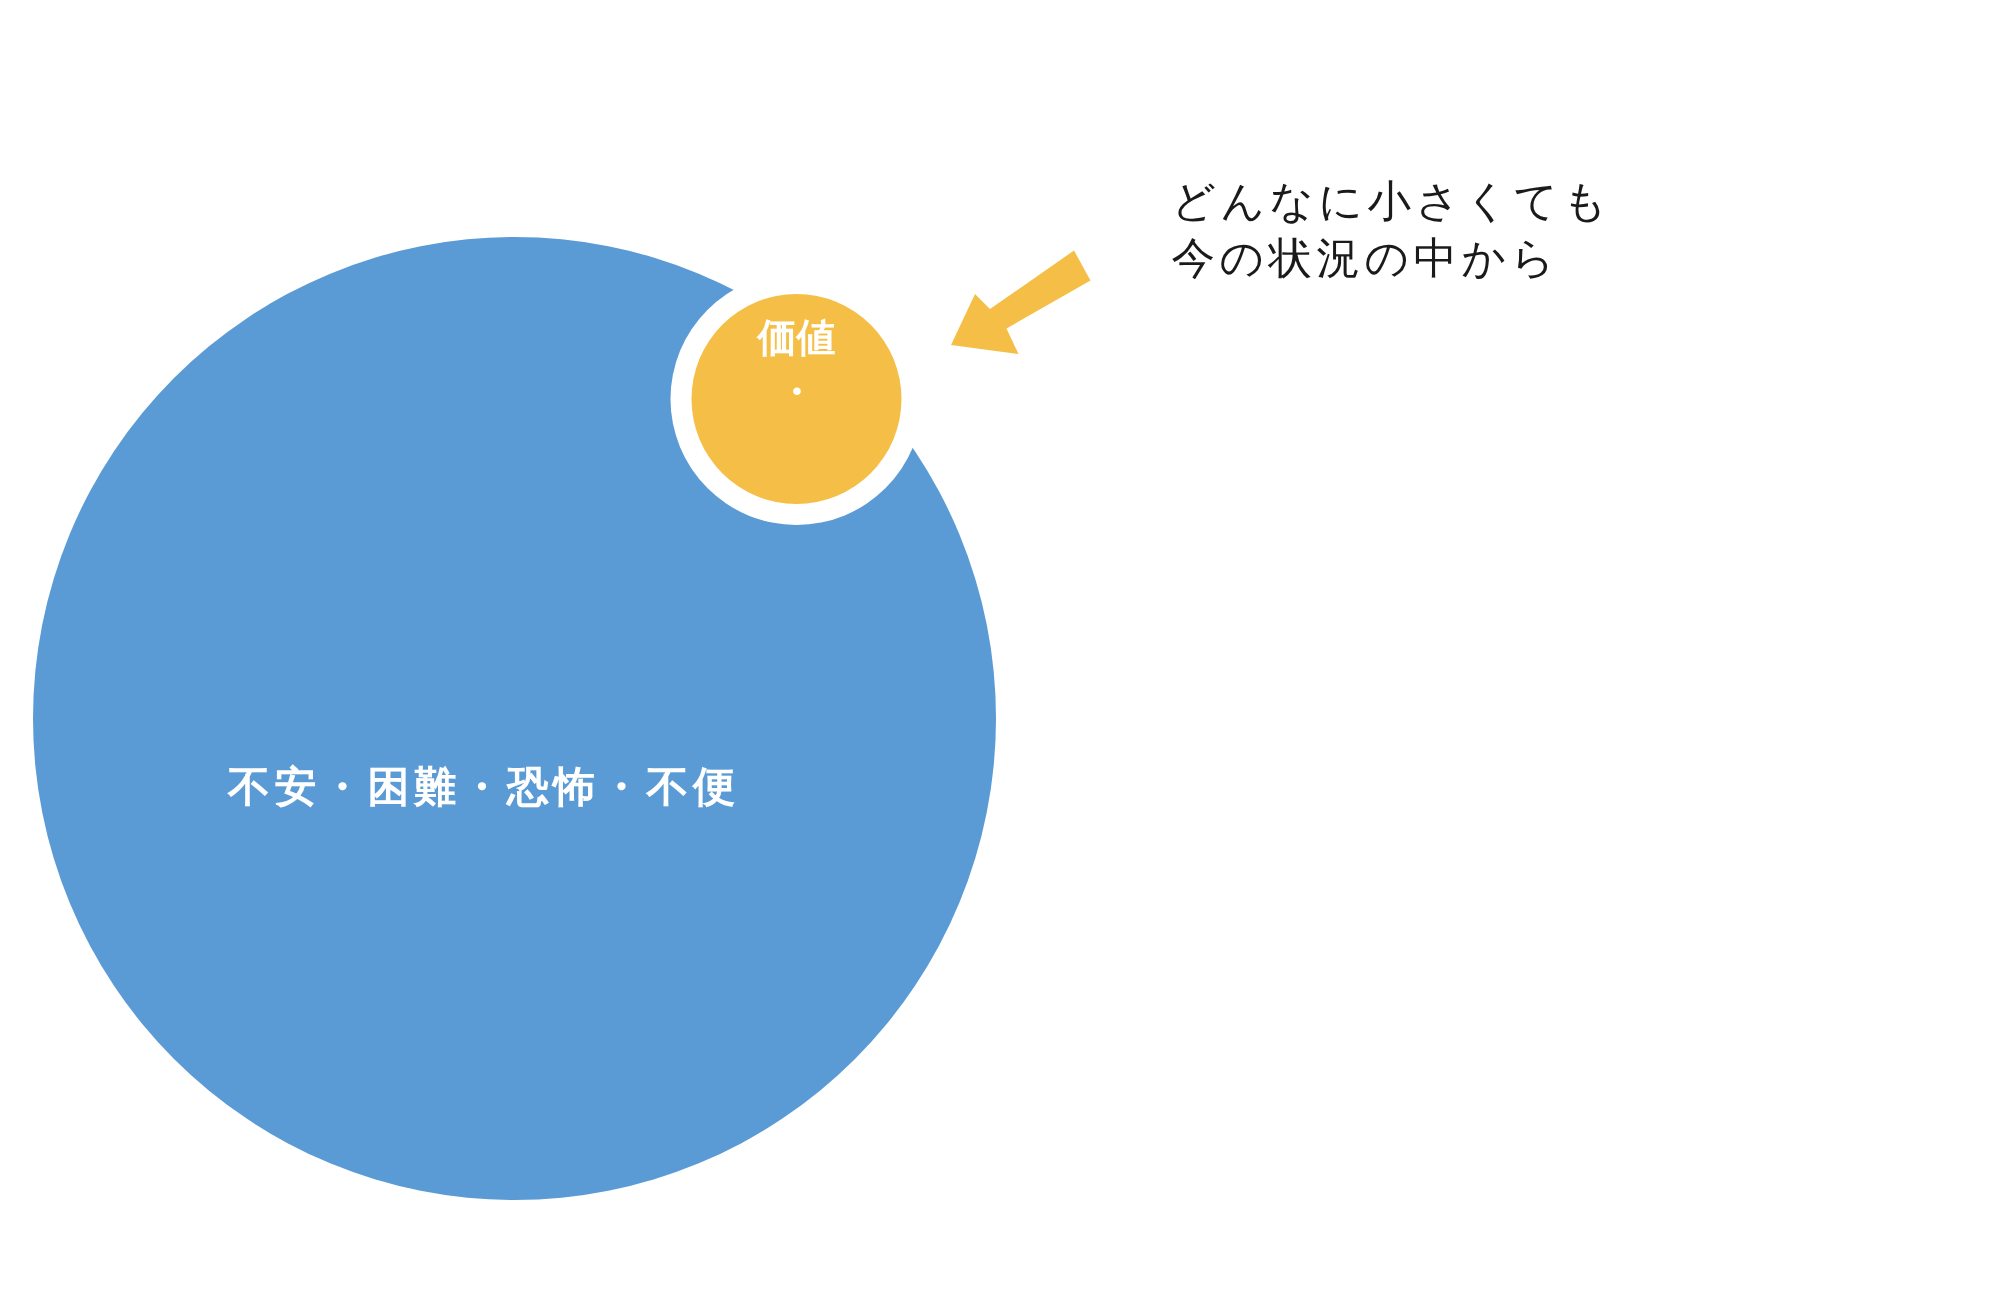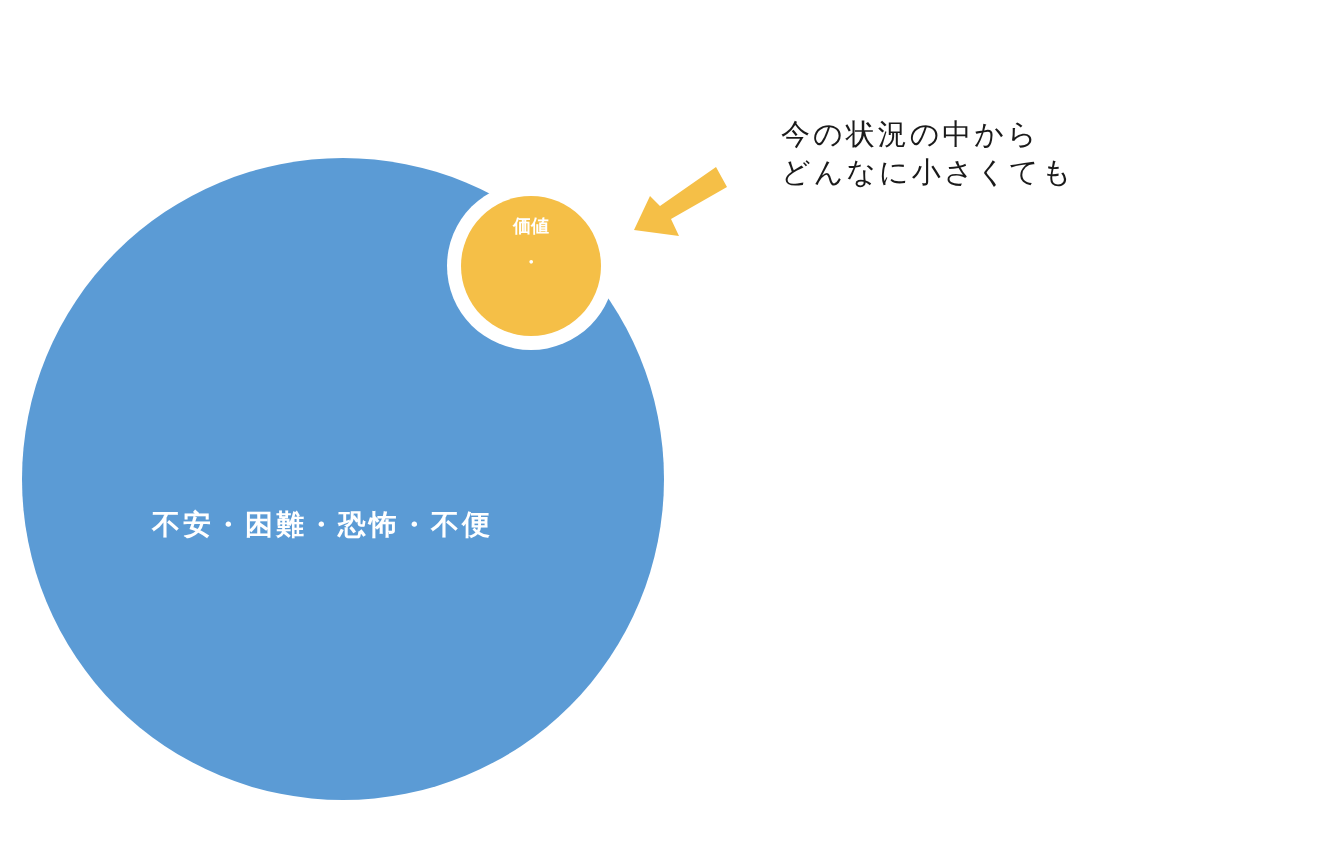--- a/index.html
+++ b/index.html
@@ -48,21 +48,21 @@
     background: #F5BF47;
   }
   .small-label {
     position: absolute;
     left: 461px;
     top: 208px;
     width: 140px;
     text-align: center;
     color: #ffffff;
     font-weight: bold;
-    font-size: 18px;
+    font-size: 26px;
     line-height: 36px;
   }
   .small-label span { display: block; }
   .big-label {
     position: absolute;
     left: 152px;
     top: 503px;
     color: #ffffff;
     font-weight: bold;
     font-size: 28px;
@@ -107,17 +107,17 @@
   <div class="small-label">
     <span>価値</span>
     <span>・</span>
   </div>
 
   <svg class="arrow" viewBox="630 160 105 85" xmlns="http://www.w3.org/2000/svg">
     <polygon fill="#F5BF47" points="716,167 727,187 671,219 679,236 634,230 650,196 660,206"></polygon>
   </svg>
 
   <div class="callout">
+    <span>どんなに小さくても</span>
     <span>今の状況の中から</span>
-    <span>どんなに小さくても</span>
   </div>
 
 </div>
 
 </body></html>

